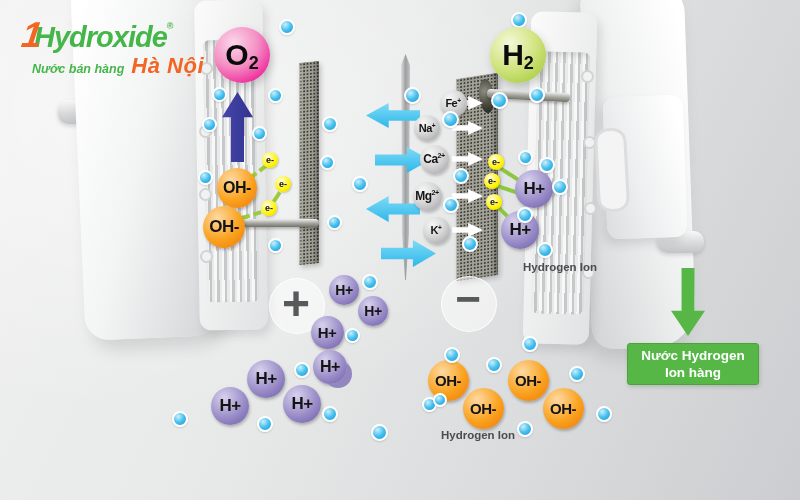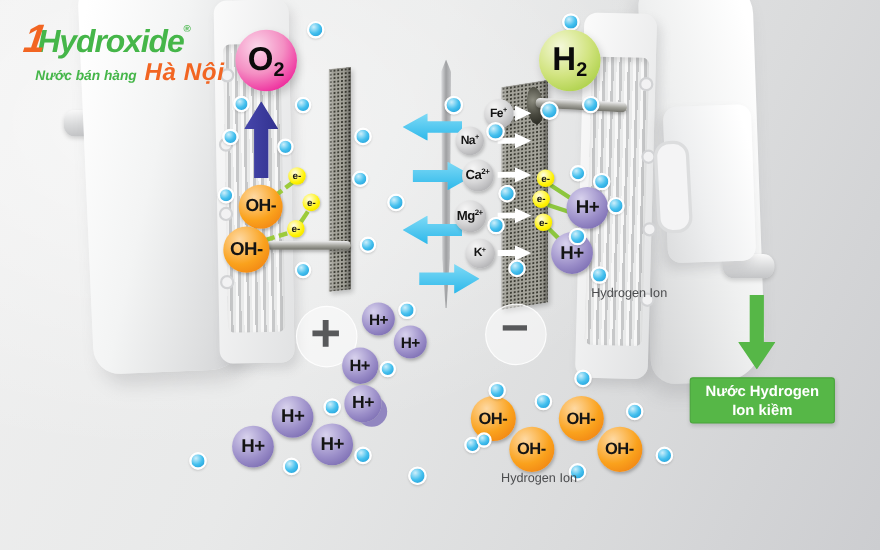--- a/index.html
+++ b/index.html
@@ -73,21 +73,21 @@
   .gas-o2{left:214px;top:27px;background:radial-gradient(circle at 35% 28%,#fbd7ea,#f48fc3 45%,#ec008c 95%);}
   .gas-h2{left:490px;top:27px;background:radial-gradient(circle at 35% 28%,#f4f8d9,#d2e481 48%,#9fc934 95%);}
   
   .lnk{position:absolute;transform-origin:0 50%;z-index:5;}
   .lnk-solid{height:4px;background:#8dc63f;border-radius:2px;}
   .lnk-dash{height:0;border-top:4px dashed #9ccb3b;}
   .sign-badge{position:absolute;width:54px;height:54px;border-radius:50%;background:rgba(255,255,255,.5);border:1px solid rgba(255,255,255,.85);z-index:4;}
   .sign{position:absolute;z-index:5;color:#58595b;font-weight:bold;text-align:center;}
   .sign-plus{left:269px;top:277px;width:54px;height:54px;font-size:48px;line-height:53px;}
   .sign-minus{left:441px;top:273px;width:54px;height:54px;font-size:44px;line-height:52px;}
-  .caption{position:absolute;font-size:11.5px;font-weight:normal;color:#4b4c4e;z-index:7;width:130px;text-align:center;margin-left:12px;}
+  .caption{position:absolute;font-size:11.5px;font-weight:bold;color:#4b4c4e;z-index:7;width:130px;text-align:center;}
   .cap-hydrogen{left:495px;top:261px;}
   .cap-hydroxide{left:413px;top:429px;}
   .result-box{position:absolute;left:627px;top:343px;width:126px;z-index:7;background:#56b747;border:1px solid #49a53b;border-radius:3px;
     color:#fff;font-weight:bold;font-size:13.5px;line-height:17px;text-align:center;padding:3px 2px;box-shadow:1px 2px 4px rgba(0,0,0,.15);}
   
   .logo{position:absolute;left:22px;top:14px;z-index:10;}
   .logo-l1{font-style:italic;font-weight:bold;letter-spacing:-1px;white-space:nowrap;}
   .logo-one{color:#f26522;font-size:36px;display:inline-block;transform:skewX(-8deg);margin-right:-7px;}
   .logo-name{color:#45b649;font-size:29px;}
   .logo-reg{color:#45b649;font-size:9px;vertical-align:18px;font-style:normal;}
@@ -156,21 +156,21 @@
   <div class="sign-badge" style="left:269px;top:278px"></div>
   <div class="sign sign-plus">+</div>
   <div class="sign-badge" style="left:441px;top:276px"></div>
   <div class="sign sign-minus">−</div>
 
   <div class="caption cap-hydrogen">Hydrogen Ion</div>
   <div class="caption cap-hydroxide">Hydrogen Ion</div>
 
   <div class="result-box">
     <div>Nước Hydrogen</div>
-    <div>Ion kiềm</div>
+    <div>Ion hàng</div>
   </div>
 
   <div class="logo">
     <div class="logo-l1">
       <span class="logo-one">1</span><span class="logo-name">Hydroxide</span><span class="logo-reg">®</span>
     </div>
     <div class="logo-l2">
       <span class="logo-tag">Nước bán hàng</span>
       <span class="logo-city">Hà Nội</span>
     </div>

